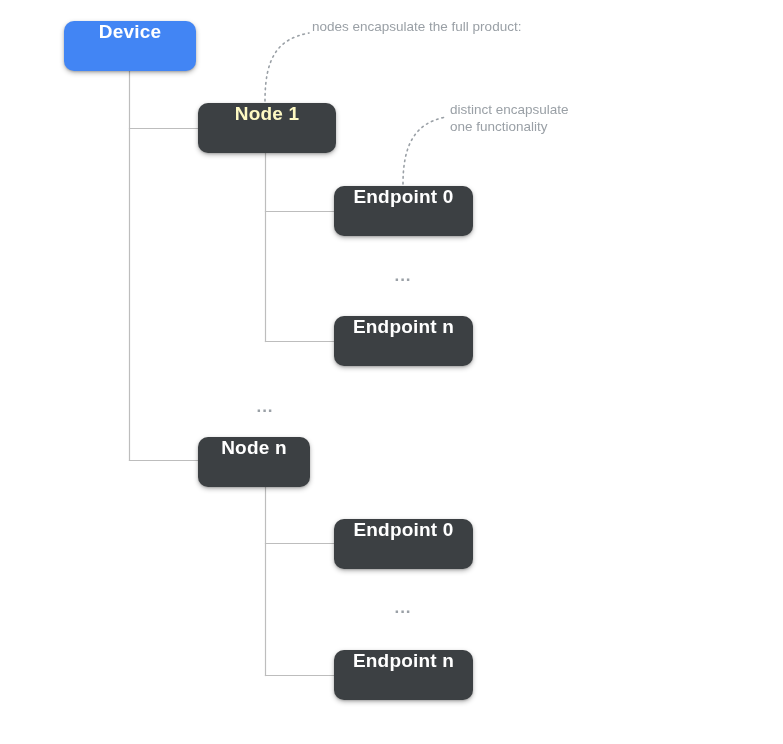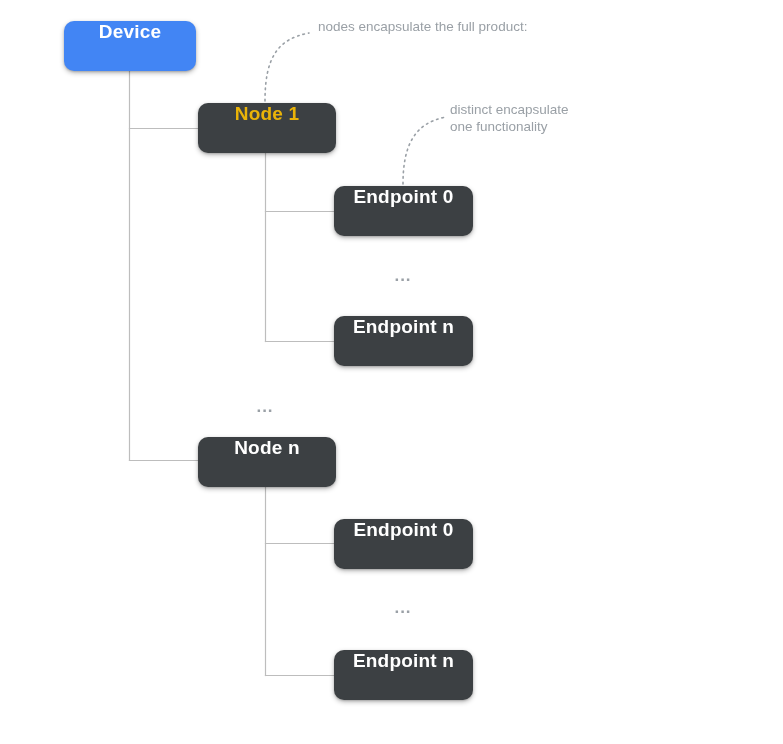--- a/index.html
+++ b/index.html
@@ -81,46 +81,46 @@
     <g id="leader-group" fill="none" stroke="#9aa0a6" stroke-width="1.6" stroke-linecap="round" stroke-dasharray="1.6 4">
         <path d="M 265 101 C 265 60 276 39 309 33"></path>
         <path d="M 403 184 C 403 146 414 123 446 117"></path>
       </g>
   </svg>
 
   <div id="boxes-layer">
       <div class="node-box node-blue" style="left: 64px; top: 21px; width: 132px; height: 50px; background: rgb(66, 133, 244); color: rgb(255, 255, 255);">
         <span>Device</span>
       </div>
-      <div class="node-box node-dark" style="left: 198px; top: 103px; width: 138px; height: 50px; background: rgb(60, 64, 67); color: #eab308;">
+      <div class="node-box node-dark" style="left: 198px; top: 103px; width: 138px; height: 50px; background: rgb(60, 64, 67); color: #fef9c3;">
         <span>Node 1</span>
       </div>
       <div class="node-box node-dark" style="left: 334px; top: 186px; width: 139px; height: 50px; background: rgb(60, 64, 67); color: rgb(255, 255, 255);">
         <span>Endpoint 0</span>
       </div>
       <div class="node-box node-dark" style="left: 334px; top: 316px; width: 139px; height: 50px; background: rgb(60, 64, 67); color: rgb(255, 255, 255);">
         <span>Endpoint n</span>
       </div>
-      <div class="node-box node-dark" style="left: 198px; top: 437px; width: 138px; height: 50px; background: rgb(60, 64, 67); color: rgb(255, 255, 255);">
+      <div class="node-box node-dark" style="left: 198px; top: 437px; width: 112px; height: 50px; background: rgb(60, 64, 67); color: rgb(255, 255, 255);">
         <span>Node n</span>
       </div>
       <div class="node-box node-dark" style="left: 334px; top: 519px; width: 139px; height: 50px; background: rgb(60, 64, 67); color: rgb(255, 255, 255);">
         <span>Endpoint 0</span>
       </div>
       <div class="node-box node-dark" style="left: 334px; top: 650px; width: 139px; height: 50px; background: rgb(60, 64, 67); color: rgb(255, 255, 255);">
         <span>Endpoint n</span>
       </div>
     </div>
   <div id="ellipses-layer">
       <div class="ellipsis" style="left: 403px; top: 275px; color: rgb(154, 160, 166);">...</div>
       <div class="ellipsis" style="left: 265px; top: 406px; color: rgb(154, 160, 166);">...</div>
       <div class="ellipsis" style="left: 403px; top: 607px; color: rgb(154, 160, 166);">...</div>
     </div>
   <div id="annotations-layer">
-      <div class="annotation" style="left: 312px; top: 18px; color: rgb(154, 160, 166); margin-left: 6px;">
+      <div class="annotation" style="left: 312px; top: 18px; color: rgb(154, 160, 166);">
         <div>nodes encapsulate the full product:</div>
       </div>
       <div class="annotation" style="left: 450px; top: 101px; color: rgb(154, 160, 166);">
         <div>distinct encapsulate</div>
         <div>one functionality</div>
       </div>
     </div>
 
 </div>
 

